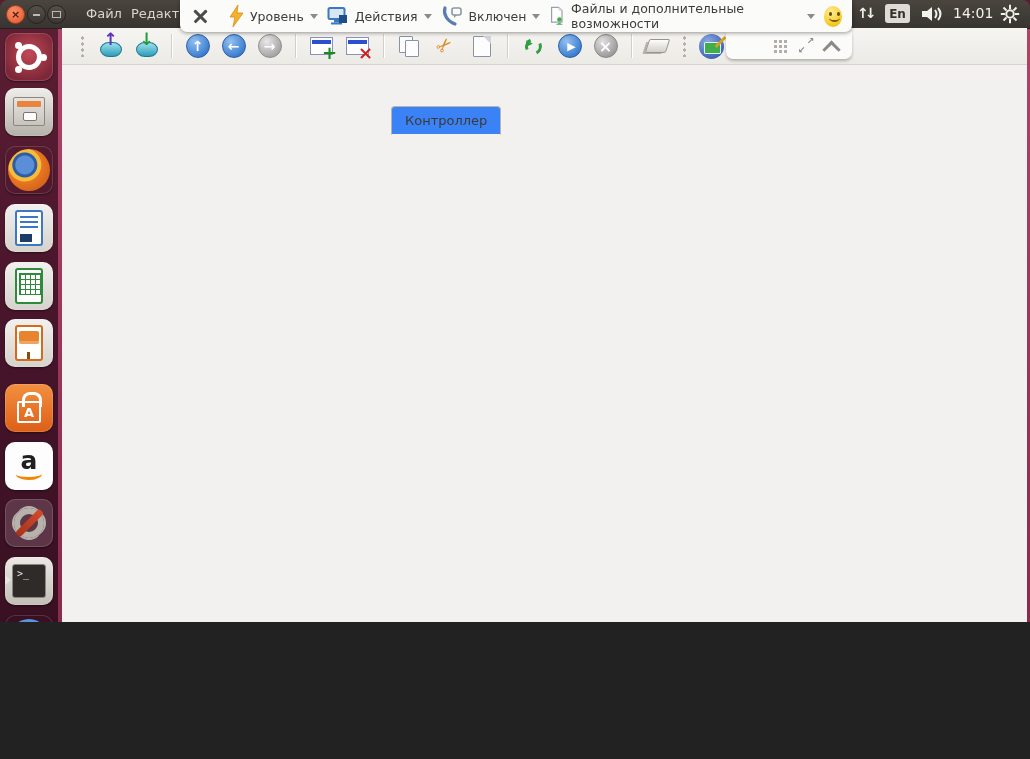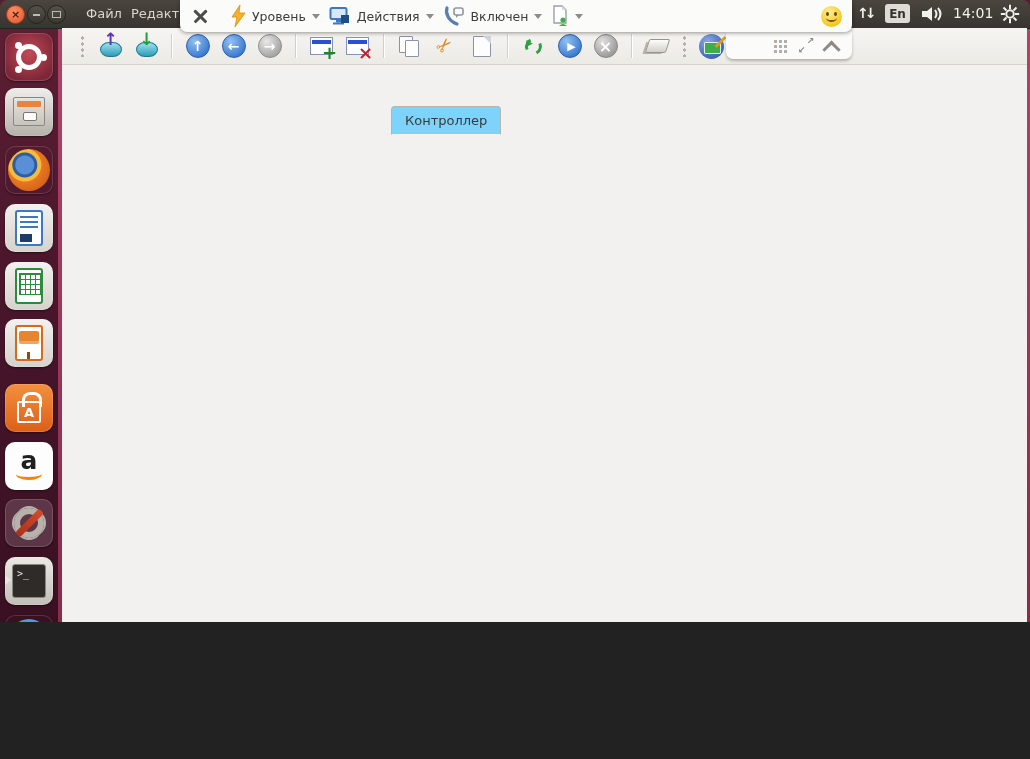--- a/index.html
+++ b/index.html
@@ -244,21 +244,21 @@
   .hcorner{position:absolute;right:0;bottom:0;width:16px;height:15px;background:#eceae6;}
   .search{position:absolute;left:63px;top:721px;width:316px;height:26px;background:#fff;
     border:1px solid #b2aba2;border-radius:5px;box-sizing:border-box;font:13px "DejaVu Sans",sans-serif;padding:0 6px;}
   
   .rpanel{position:absolute;left:386px;top:66px;width:638px;height:669px;border:1px solid #c9c5be;
     background:#f2f1ef;box-sizing:border-box;}
   .rtitle{position:absolute;left:0;right:0;top:12px;text-align:center;font-size:15px;font-weight:bold;
     font-style:italic;color:#2e2c28;}
   .tabs{position:absolute;left:4px;top:40px;display:flex;align-items:flex-end;height:28px;}
   .tab{padding:0 13px;border:1px solid #b9b4ac;margin-right:1px;border-radius:4px 4px 0 0;color:#3c3a36;}
-  .tab.active{background:#7dd3fc;height:27px;line-height:27px;border-bottom-color:#f3f2ef;position:relative;z-index:2;}
+  .tab.active{background:#3b82f6;height:27px;line-height:27px;border-bottom-color:#f3f2ef;position:relative;z-index:2;}
   .tab.inactive{background:linear-gradient(#eceae6,#dcd8d2);height:24px;line-height:24px;color:#4a4843;}
   .tabframe{position:absolute;left:4px;top:67px;width:628px;height:595px;border:1px solid #b9b4ac;
     background:#f3f2ef;box-sizing:border-box;}
   .row{position:absolute;display:flex;align-items:center;gap:7px;color:#3e3c38;}
   .hd{position:absolute;font-weight:bold;color:#343230;}
   .mut{color:#6e6a64;}
   .bval{font-weight:bold;color:#343230;}
   .cb{width:15px;height:15px;border:2px solid #e2622c;border-radius:3px;
     background:linear-gradient(#fefefe,#f3dcc9);display:inline-flex;align-items:center;justify-content:center;
     font-size:12px;font-weight:bold;color:#45423c;flex:none;}
@@ -363,20 +363,21 @@
       <span>Включен</span>
         <i class="caret"></i>
     </span>
     <span class="tv-item">
       <svg width="18" height="22" viewBox="0 0 18 22">
           <path d="M3 1 h8 l4 4 v13 h-12 z" fill="#fff" stroke="#9aa0a8" stroke-width="1.4"></path>
           <path d="M11 1 l4 4 h-4 z" fill="#d8dde4"></path>
           <circle cx="12" cy="15" r="2.6" fill="#3fae4a"></circle>
           <path d="M8 21 q4 -4 8 0 z" fill="#3fae4a"></path>
         </svg>
+      <span>Файлы и дополнительные возможности</span>
         <i class="caret"></i>
     </span>
     <span class="smiley"></span>
   </div>
   <div class="tvtail">
     <span class="grid-ic"></span>
     <span class="expand-ic"></span>
     <span class="collapse-ic"></span>
   </div>
 

